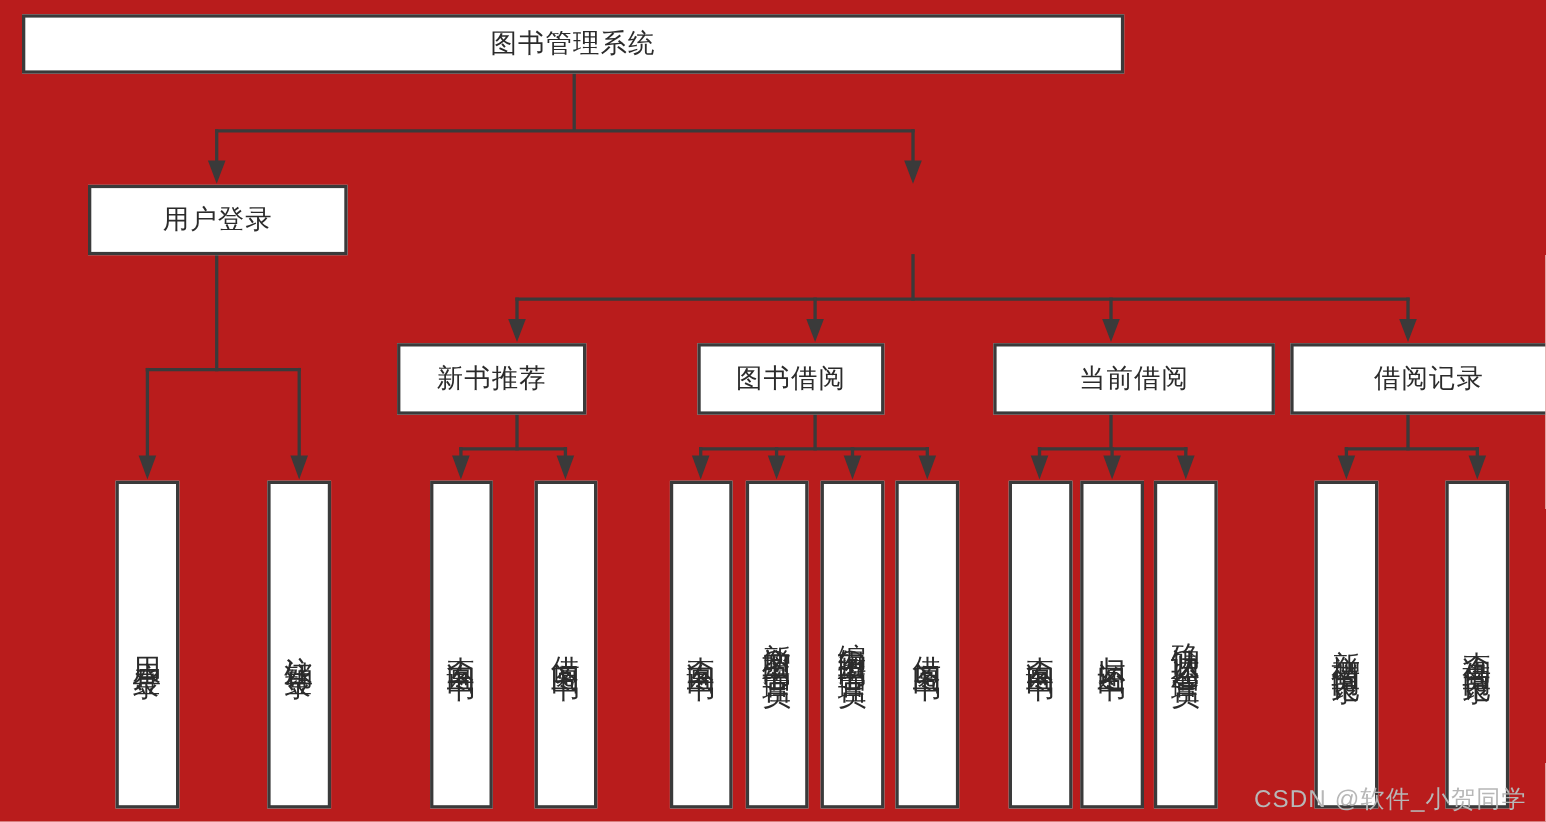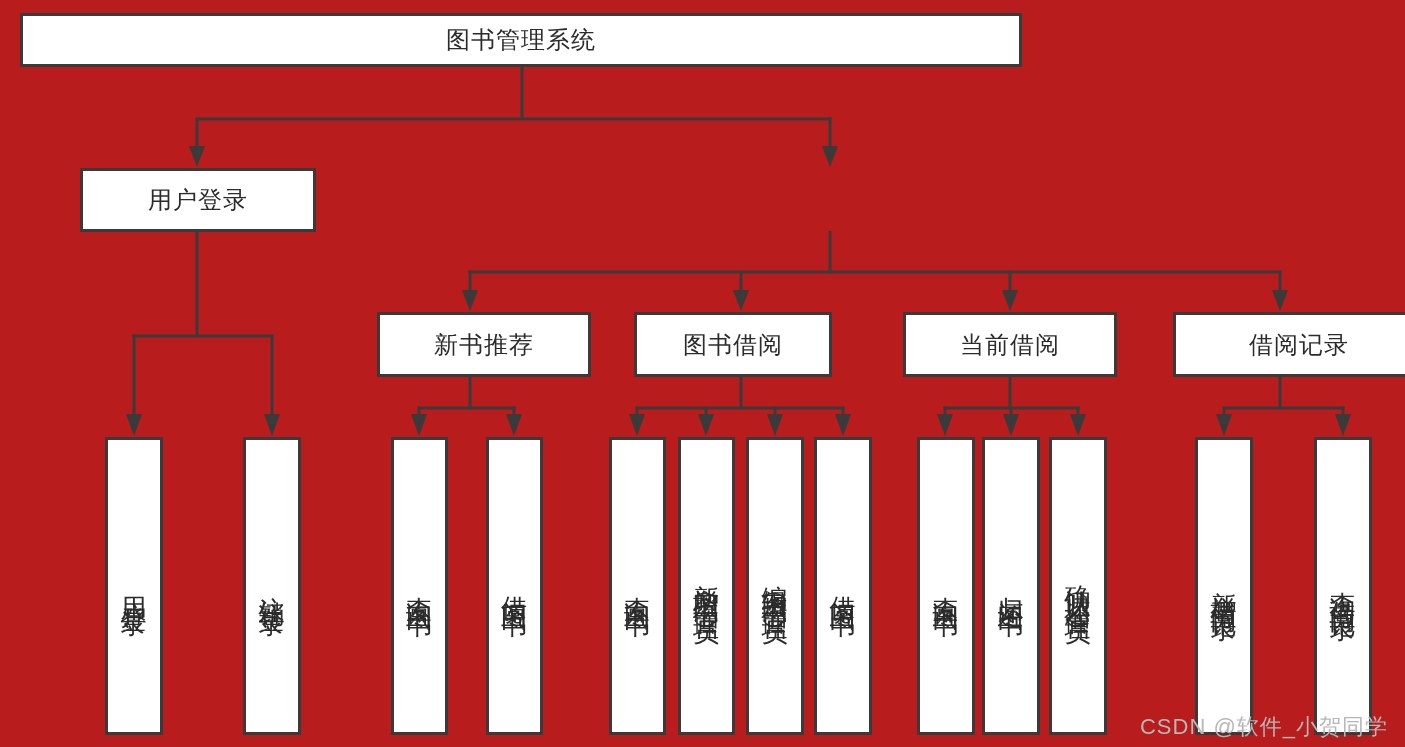--- a/index.html
+++ b/index.html
@@ -129,23 +129,23 @@
       <polygon points="1070,414 1086,414 1078,436"></polygon>
       <polygon points="1216,414 1232,414 1224,436"></polygon>
       <polygon points="1335,414 1351,414 1343,436"></polygon>
     </g>
   </svg>
 
   <div class="node h" style="left:20px; top:13px; width:1002px; height:54px;">图书管理系统</div>
 
   <div class="node h" style="left:80px; top:168px; width:236px; height:64px;">用户登录</div>
 
-  <div class="node h" style="left:377px; top:312px; width:214px; height:65px;">新书推荐</div>
-  <div class="node h" style="left:634px; top:312px; width:198px; height:65px;">图书借阅</div>
-  <div class="node h" style="left:903px; top:312px; width:214px; height:65px;">当前借阅</div>
+  <div class="node h" style="left:361px; top:312px; width:172px; height:65px;">新书推荐</div>
+  <div class="node h" style="left:634px; top:312px; width:170px; height:65px;">图书借阅</div>
+  <div class="node h" style="left:903px; top:312px; width:256px; height:65px;">当前借阅</div>
   <div class="node h" style="left:1173px; top:312px; width:252px; height:65px;text-align:right;">借阅记录</div>
 
   <div class="node v" style="left:105px; top:437px; width:58px; height:298px;">用户登录</div>
   <div class="node v" style="left:243px; top:437px; width:58px; height:298px;">注销登录</div>
 
   <div class="node v" style="left:391px; top:437px; width:57px; height:298px;">查询图书</div>
   <div class="node v" style="left:486px; top:437px; width:57px; height:298px;">借阅图书</div>
 
   <div class="node v" style="left:609px; top:437px; width:57px; height:298px;">查询图书</div>
   <div class="node v" style="left:678px; top:437px; width:57px; height:298px;">新增图书（管理员）</div>

